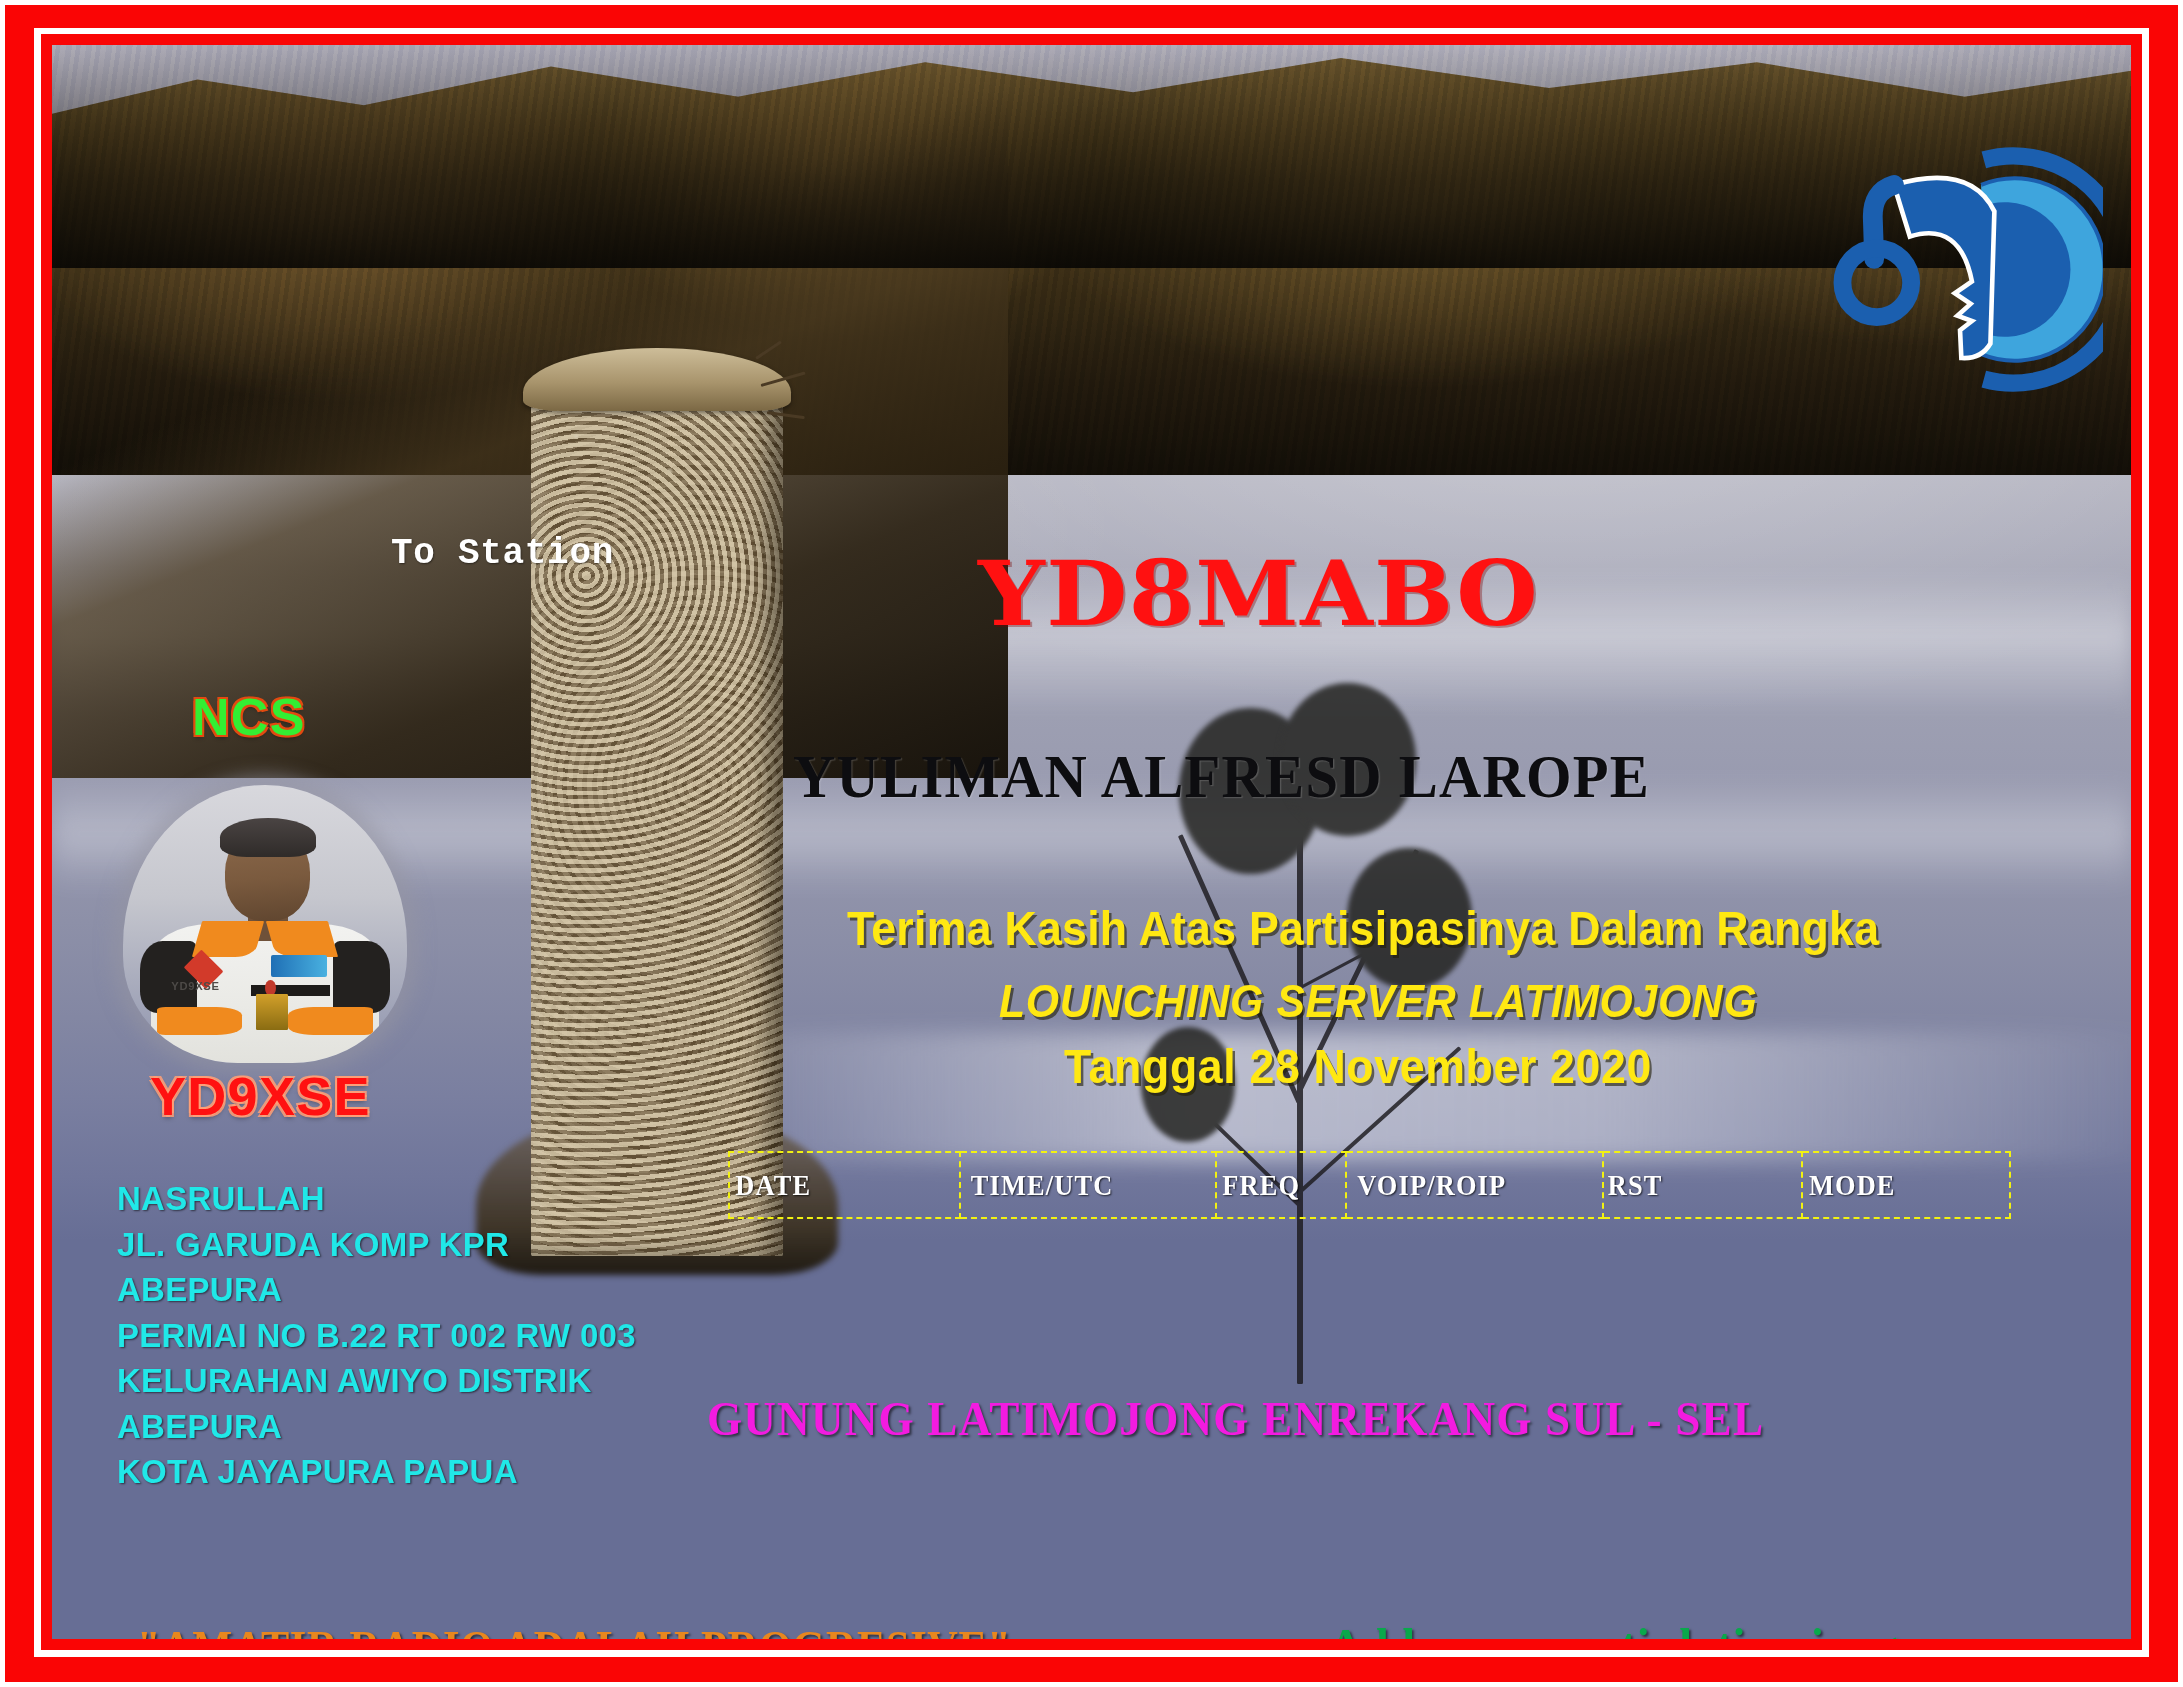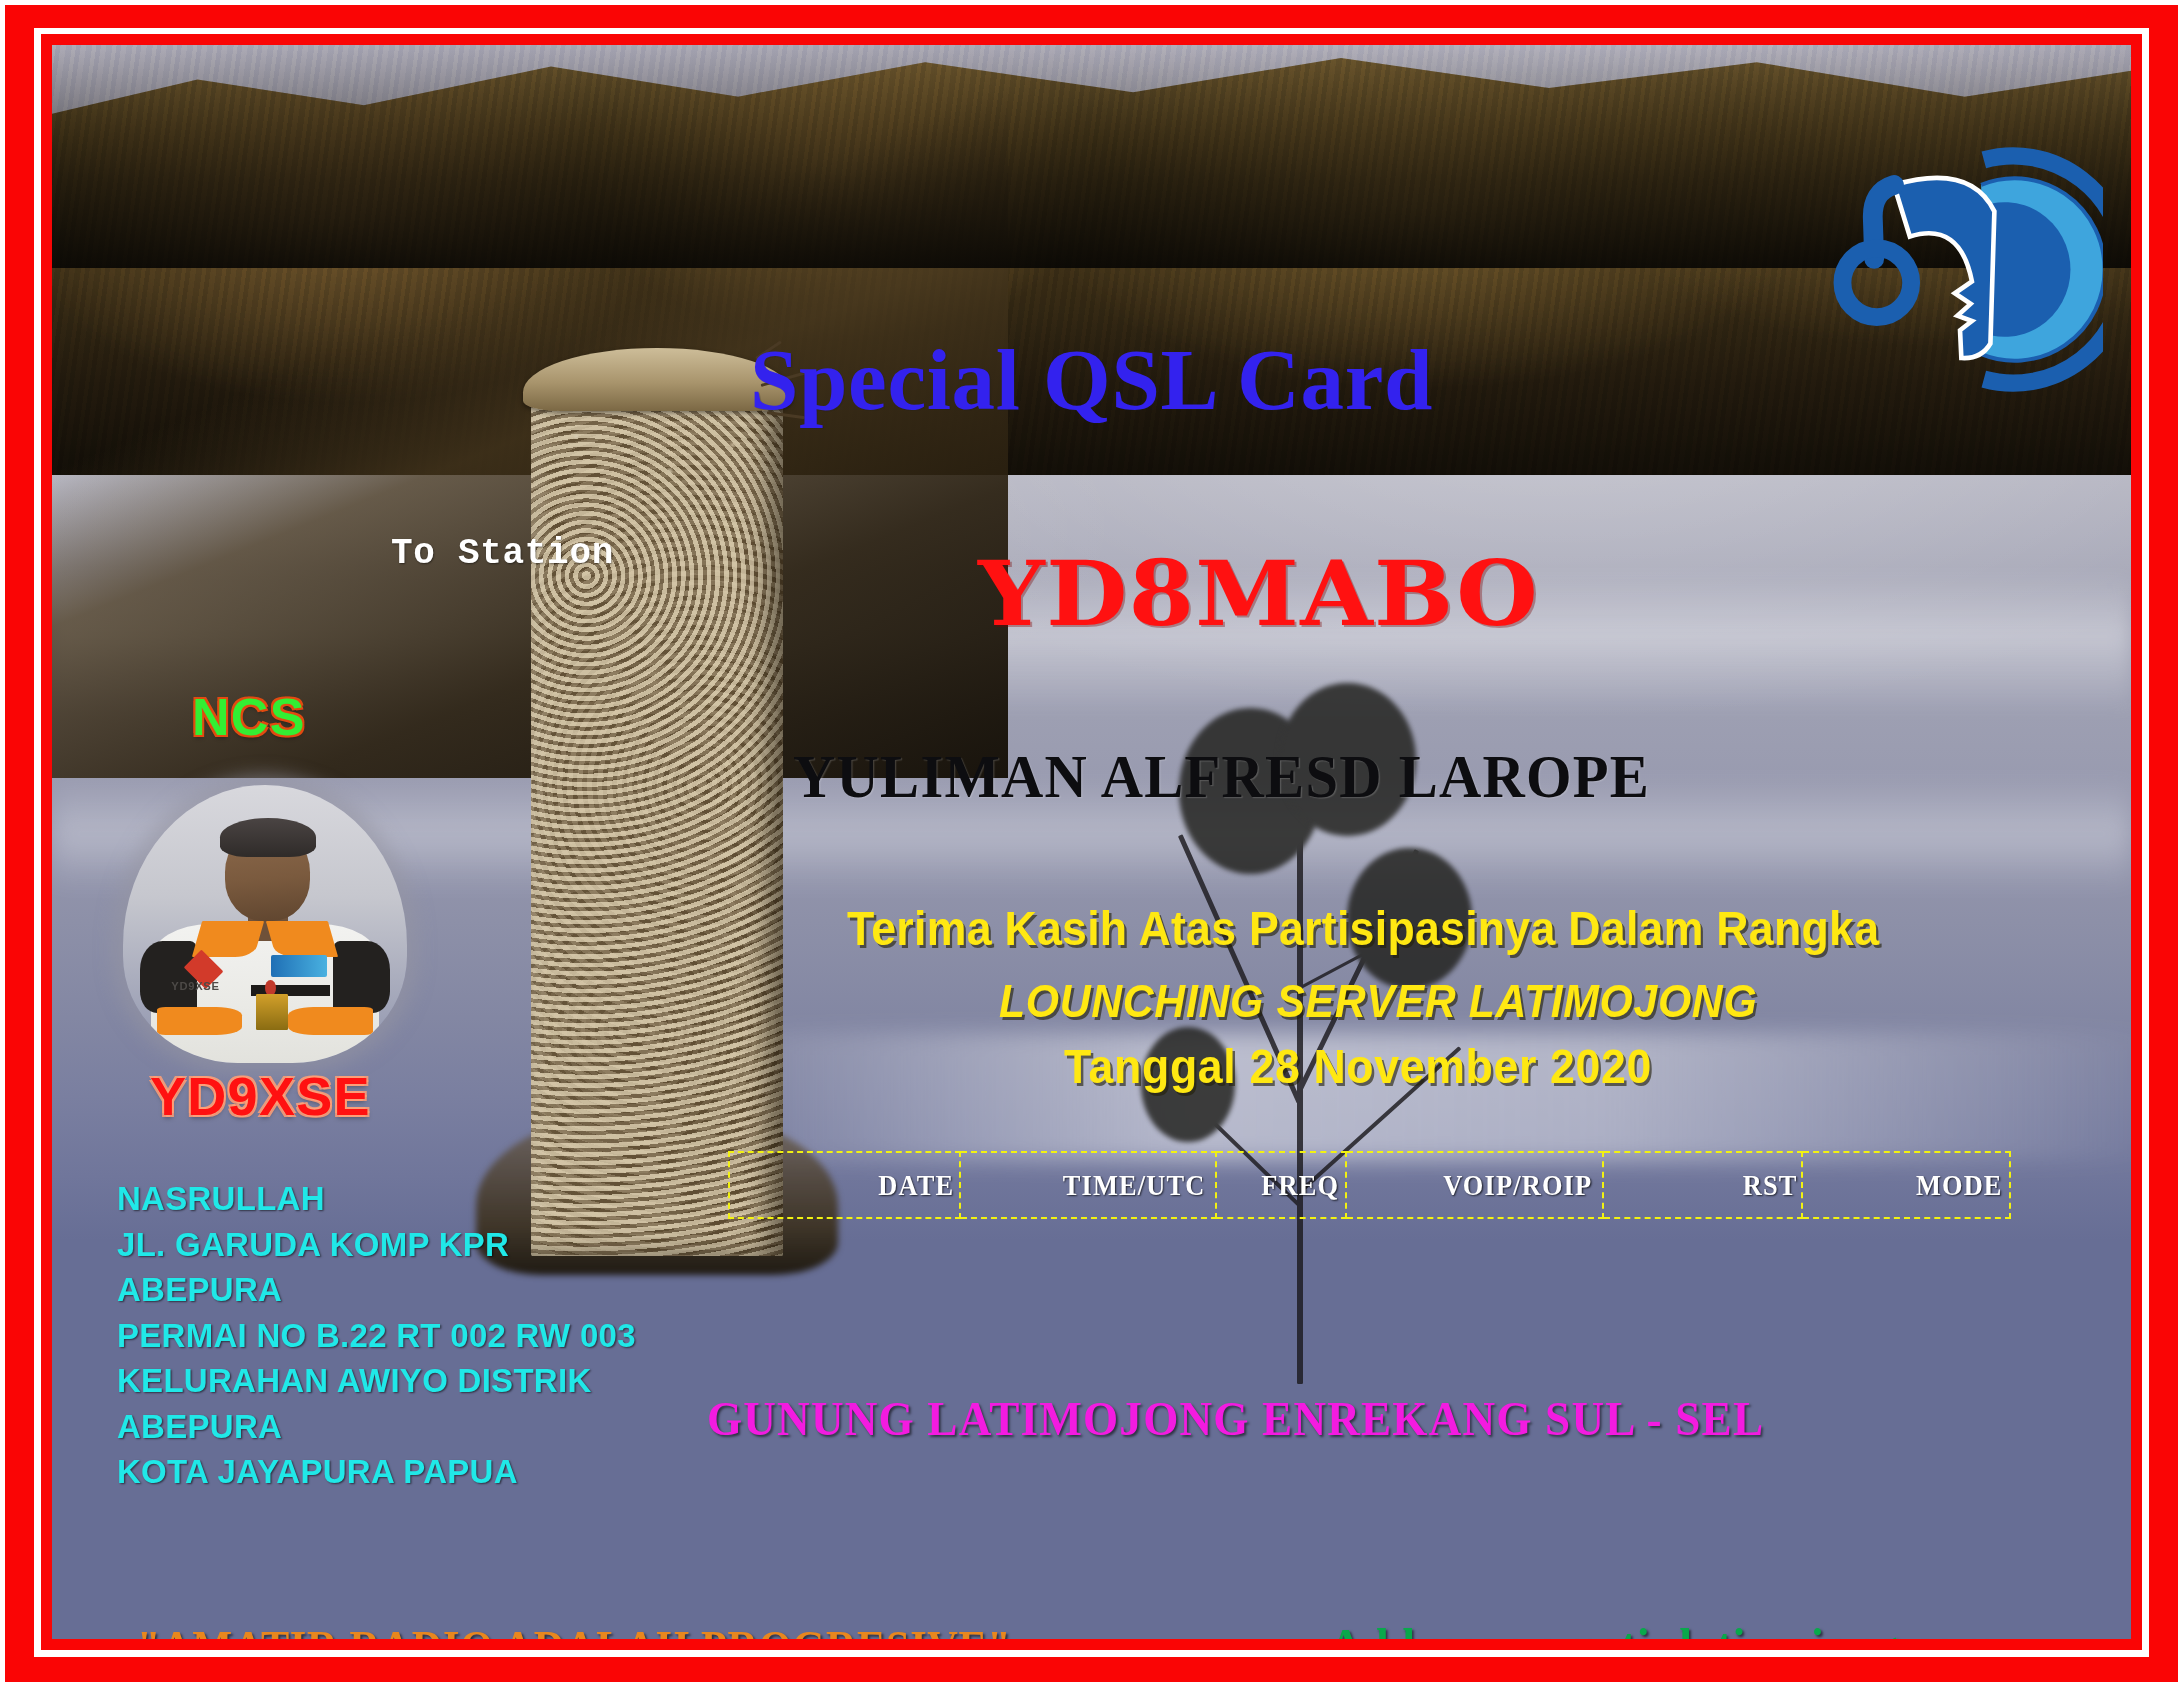--- a/index.html
+++ b/index.html
@@ -205,21 +205,21 @@
     font-family:"Liberation Sans",sans-serif;font-weight:bold;
     font-size:34px;color:#20E8E8;letter-spacing:0.3px;line-height:1.34;
     text-shadow:1.3px 1.3px 2px rgba(0,0,0,.55);
     transform:scaleX(.97);transform-origin:left center;white-space:nowrap;
   }
 
   
   #logTable{position:absolute;left:676px;top:1106px;width:1283px;border-collapse:collapse;}
   #logTable td{
     border:2px dashed #F2F211;
-    text-align:right;vertical-align:middle;
+    text-align:left;vertical-align:middle;
     font-family:"Liberation Serif",serif;font-weight:bold;color:#ffffff;
     text-shadow:1.3px 1.3px 2px rgba(0,0,0,.7);
     padding:0;transform:none;
   }
   #logTable tr.head td{height:64px;font-size:30px;letter-spacing:1.3px;}
   #logTable tr.body td{height:85px;font-size:30px;letter-spacing:0.7px;}
   #logTable td span{display:inline-block;transform:scaleX(.88);}
   .c-date{width:245px;} .c-time{width:265px;} .c-freq{width:132px;text-decoration:underline;}
   .c-voip{width:265px;} .c-rst{width:212px;} .c-mode{width:218px;}
 
@@ -301,21 +301,20 @@
         <path d="M240,24 a170,172 0 1,1 0,332" fill="none" stroke="#1B5FAF" stroke-width="26"></path>
         <path d="M236,62 a136,138 0 1,1 0,256" fill="#3EA5DD" stroke="#1B5FAF" stroke-width="6"></path>
         <path d="M228,98 a100,102 0 1,1 0,184" fill="#1B5FAF"></path>
         <path d="M104,62 q116,-34 152,40 l-6,200 q-14,24 -44,22 l-2,-42 l18,-14 l-22,-8 l20,-18 l-24,-16 l26,-18
                  q-18,-92 -94,-68 z" fill="#1B5FAF" stroke="#ffffff" stroke-width="7"></path>
         <path d="M104,62 q-34,10 -32,52 l2,60" fill="none" stroke="#1B5FAF" stroke-width="30" stroke-linecap="round"></path>
         <circle cx="78" cy="210" r="52" fill="none" stroke="#1B5FAF" stroke-width="27"></circle>
       </svg>
     </div>
 
-    <div class="t" id="qslCard">Special QSL Card</div>
     <div class="t" id="toStation">To Station</div>
     <div class="t" id="callsign">YD8MABO</div>
     <div class="t" id="opName">YULIMAN ALFRESD LAROPE</div>
 
     <div class="t yellowline" id="thanks">Terima Kasih Atas Partisipasinya Dalam Rangka</div>
     <div class="t yellowline" id="launch">LOUNCHING SERVER LATIMOJONG</div>
     <div class="t yellowline" id="tanggal">Tanggal  28  November  2020</div>
 
     <div class="t" id="ncsLabel">NCS</div>
     <div id="opPhoto">

